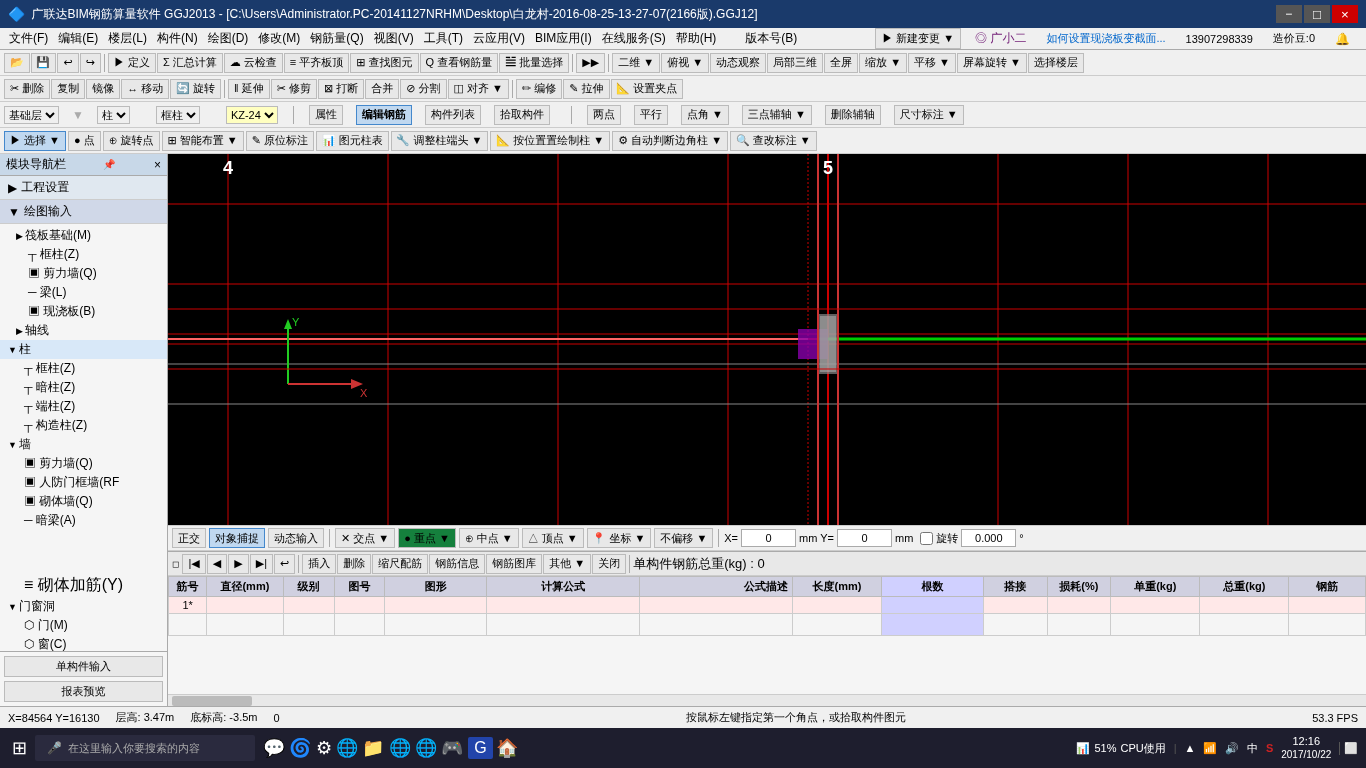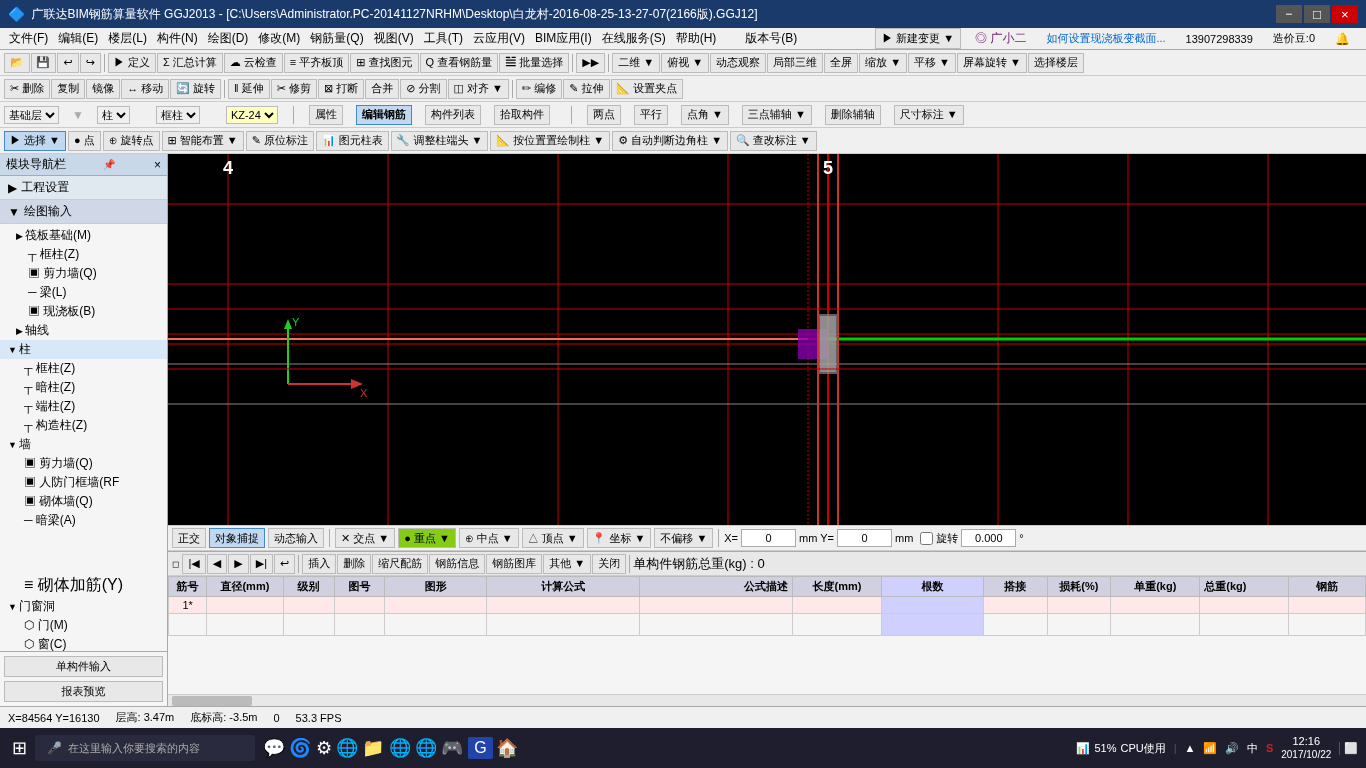--- a/index.html
+++ b/index.html
@@ -284,21 +284,21 @@
         <div style="position:absolute;bottom:4px;left:50%;transform:translateX(-50%);color:#aaa;font-size:11px;pointer-events:none;">
         </div>
       </div>
 
       <div style="background:#f0f0f0;height:26px;display:flex;align-items:center;padding:0 4px;border-top:1px solid #ccc;border-bottom:1px solid #ccc;font-size:11px;gap:3px;">
         <button class="tb-btn">正交</button>
         <button class="tb-btn" style="background:#c0d8f0;border:1px solid #4488cc;">对象捕捉</button>
         <button class="tb-btn">动态输入</button>
         <div class="tb-sep"></div>
         <button class="tb-btn">✕ 交点 ▼</button>
-        <button class="tb-btn" style="background:#84cc16;">● 重点 ▼</button>
+        <button class="tb-btn" style="background:#15803d;">● 重点 ▼</button>
         <button class="tb-btn">⊕ 中点 ▼</button>
         <button class="tb-btn">△ 顶点 ▼</button>
         <button class="tb-btn">📍 坐标 ▼</button>
         <button class="tb-btn">不偏移 ▼</button>
         <div class="tb-sep"></div>
         <label>X=</label>
         <input type="text" value="0" style="width: 55px; height: 18px; border: 1px solid rgb(170, 170, 170); font-size: 11px; text-align: center;">
         <label>mm Y=</label>
         <input type="text" value="0" style="width: 55px; height: 18px; border: 1px solid rgb(170, 170, 170); font-size: 11px; text-align: center;">
         <label>mm</label>
@@ -337,21 +337,21 @@
                 <th style="border:1px solid #bbb;padding:2px 4px;text-align:center;width:40px;">级别</th>
                 <th style="border:1px solid #bbb;padding:2px 4px;text-align:center;width:40px;">图号</th>
                 <th style="border:1px solid #bbb;padding:2px 4px;text-align:center;width:80px;">图形</th>
                 <th style="border:1px solid #bbb;padding:2px 4px;text-align:center;width:120px;">计算公式</th>
                 <th style="border:1px solid #bbb;padding:2px 4px;text-align:right;width:120px;">公式描述</th>
                 <th style="border:1px solid #bbb;padding:2px 4px;text-align:center;width:70px;">长度(mm)</th>
                 <th style="border:1px solid #bbb;padding:2px 4px;text-align:center;width:80px;background:#d0d0ff;">根数</th>
                 <th style="border:1px solid #bbb;padding:2px 4px;text-align:center;width:50px;">搭接</th>
                 <th style="border:1px solid #bbb;padding:2px 4px;text-align:center;width:50px;">损耗(%)</th>
                 <th style="border:1px solid #bbb;padding:2px 4px;text-align:center;width:70px;">单重(kg)</th>
-                <th style="border:1px solid #bbb;padding:2px 4px;text-align:left;width:70px;">总重(kg)</th>
+                <th style="border:1px solid #bbb;padding:2px 4px;text-align:center;width:70px;">总重(kg)</th>
                 <th style="border:1px solid #bbb;padding:2px 4px;text-align:center;width:60px;">钢筋</th>
               </tr>
             </thead>
             <tbody>
               <tr style="background:#ffe8e8;">
                 <td style="border:1px solid #ccc;padding:2px 4px;text-align:center;">1*</td>
                 <td style="border:1px solid #ccc;padding:2px 4px;"></td>
                 <td style="border:1px solid #ccc;padding:2px 4px;"></td>
                 <td style="border:1px solid #ccc;padding:2px 4px;"></td>
                 <td style="border:1px solid #ccc;padding:2px 4px;"></td>
@@ -392,20 +392,21 @@
       </div>
 
     </div>
   </div>
 
   <div style="background:#f0f0f0;height:22px;display:flex;align-items:center;padding:0 8px;border-top:1px solid #aaa;font-size:11px;gap:16px;">
     <span>X=84564  Y=16130</span>
     <span>层高: 3.47m</span>
     <span>底标高: -3.5m</span>
     <span>0</span>
+    <span style="flex:1;text-align:center;">按鼠标左键指定第一个角点，或拾取构件图元</span>
     <span>53.3 FPS</span>
   </div>
 
 </div>
 
 <div id="taskbar" style="background:#1e1e2e;color:white;height:40px;display:flex;align-items:center;padding:0 8px;gap:4px;position:fixed;bottom:0;width:1366px;z-index:100;">
   <button style="background:transparent;border:none;color:white;font-size:18px;cursor:pointer;padding:0 4px;">⊞</button>
   <div style="background:#2a2a3e;color:#aaa;padding:2px 12px;width:220px;height:26px;display:flex;align-items:center;border-radius:2px;cursor:text;gap:6px;">
     <span style="font-size:12px;">🎤</span>
     <span style="font-size:11px;color:#aaa;">在这里输入你要搜索的内容</span>

